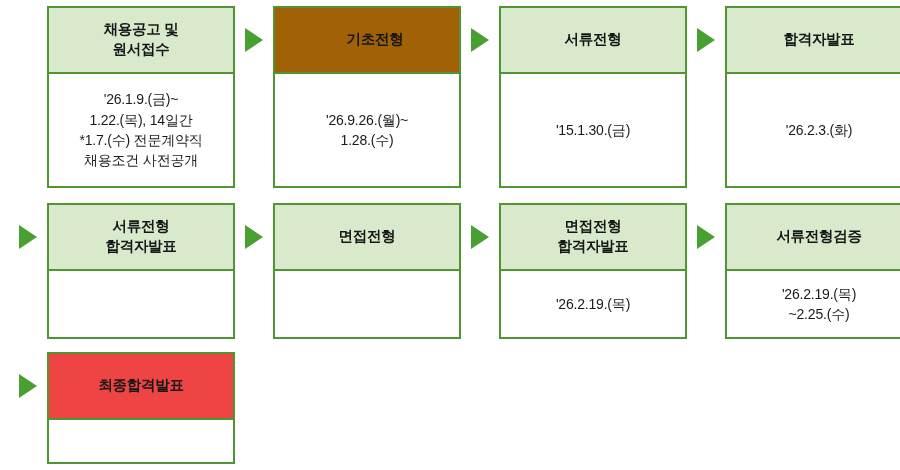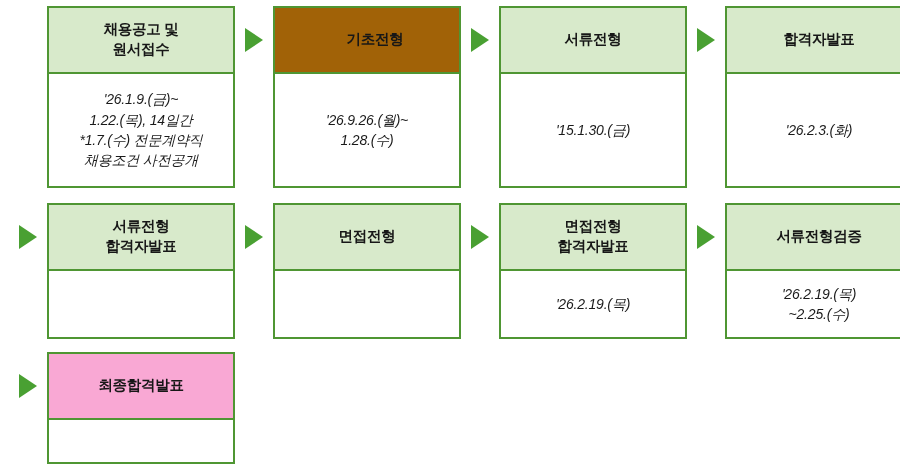--- a/index.html
+++ b/index.html
@@ -92,21 +92,20 @@
 
   .step-body {
     flex: 1 1 auto;
     background: #ffffff;
     display: flex;
     align-items: center;
     justify-content: center;
     text-align: center;
     padding: 2px 5px;
     box-sizing: border-box;
-    font-style: italic;
   }
   .step-date {
     font-size: 14px;
     font-weight: normal;
     line-height: 1.45;
     letter-spacing: -0.2px;
     color: #1a1a1a;
     white-space: pre-line;
   }
 
@@ -236,21 +235,21 @@
 
   </div>
 
   <div class="flow-row row-3">
 
     <div class="arrow-slot">
       <span class="arrow-icon" style="border-left-color: rgb(73, 160, 50);"></span>
     </div>
 
     <div class="step-card" style="border-color: rgb(79, 150, 51); background: rgb(255, 255, 255);">
-      <div class="step-header" style="background: #f9a8d4; border-bottom-color: rgb(79, 150, 51);">
+      <div class="step-header" style="background: #ef4444; border-bottom-color: rgb(79, 150, 51);">
         <span class="step-title">최종합격발표</span>
       </div>
     </div>
 
     <div class="slot-spacer"></div>
 
   </div>
 
 </div>
 

